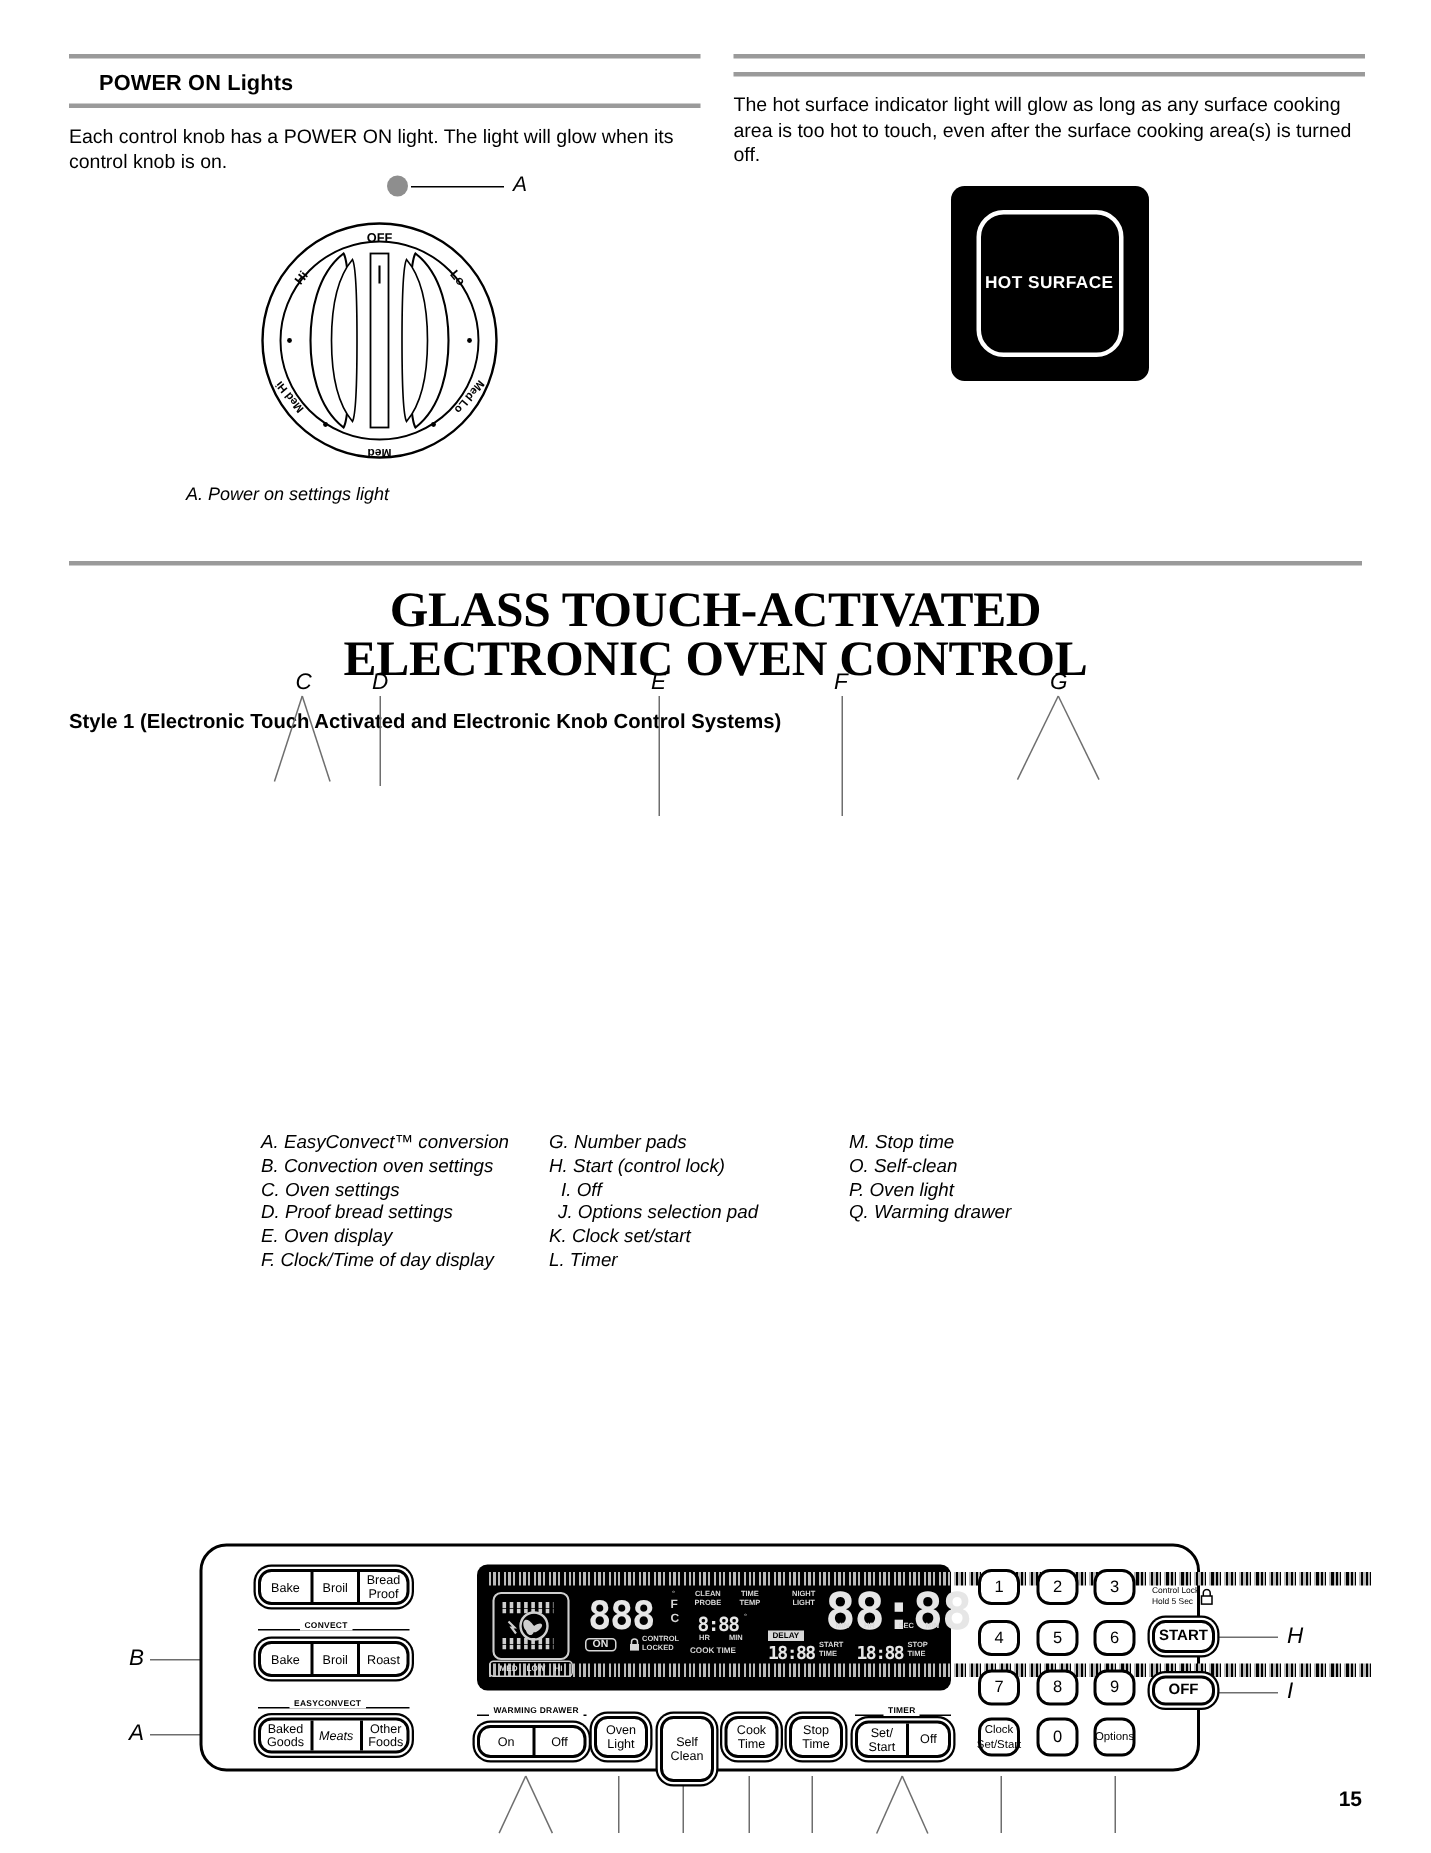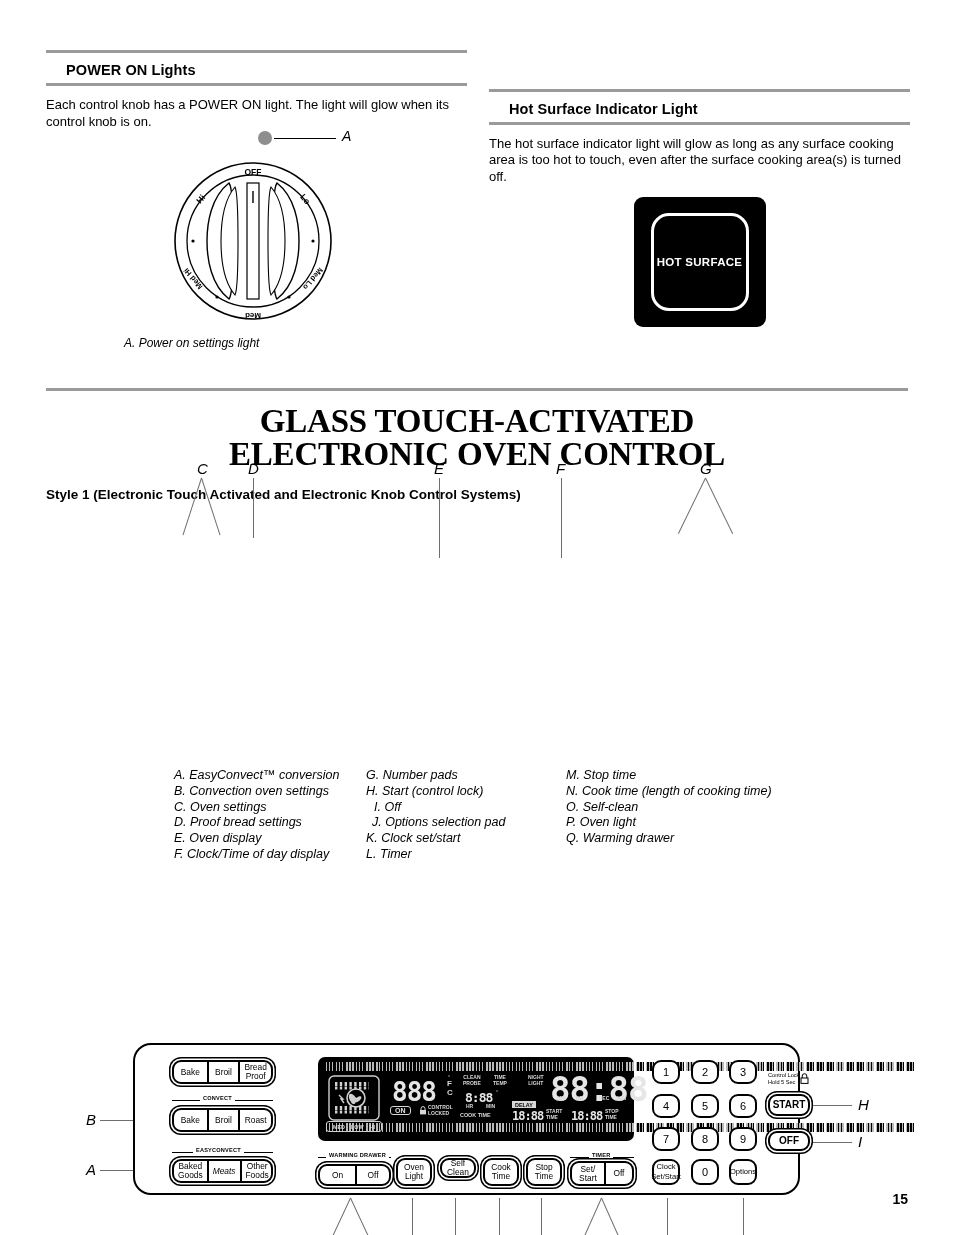--- a/index.html
+++ b/index.html
@@ -144,21 +144,21 @@
   .legend div.row { white-space:nowrap; }
 
   .page-num {
     position:absolute; right:46px; bottom:28px;
     font-size:14px; font-weight:bold;
   }
 </style>
 </head>
 <body>
 
-<div class="top-cols" style="padding-top:50px;align-items:center;">
+<div class="top-cols" style="padding-top:36px;">
   <div class="col col-left">
     <div class="sec-rule-top"></div>
     <div class="sec-head">POWER ON Lights</div>
     <div class="sec-rule-bot"></div>
     <div class="sec-body">Each control knob has a POWER ON light. The light will glow when its control knob is on.</div>
 
     <div class="knob-wrap">
       <div class="led-dot"></div>
       <div class="led-line"></div>
       <div class="led-label">A</div>
@@ -183,21 +183,20 @@
         <text x="138" y="116" font-size="7.5" font-weight="bold" text-anchor="middle" font-family="Liberation Sans, sans-serif" transform="rotate(130 138 116)">Med Lo</text>
         <text x="80" y="152" font-size="8" font-weight="bold" text-anchor="middle" font-family="Liberation Sans, sans-serif" transform="rotate(180 80 152)">Med</text>
       </svg>
 
       <div class="knob-cap">A. Power on settings light</div>
     </div>
   </div>
 
   <div class="col col-right">
     <div class="sec-rule-top"></div>
-    <div class="sec-head">Hot Surface Indicator Light</div>
     <div class="sec-rule-bot"></div>
     <div class="sec-body">The hot surface indicator light will glow as long as any surface cooking area is too hot to touch, even after the surface cooking area(s) is turned off.</div>
 
     <div class="hot-wrap">
       <div class="hot-panel">
         <div class="hot-inner">
           <span class="hot-text">HOT SURFACE</span>
         </div>
       </div>
     </div>
@@ -476,21 +475,21 @@
   <div class="grp-label" style="left:326px;top:646px;">WARMING DRAWER</div>
   <div class="pill" style="left:318px;top:658px;width:73px;height:22px;">
     <div class="cell" style="width:36px;">On</div>
     <div class="cell" style="width:35px;">Off</div>
   </div>
 
   <div class="pill" style="left:396px;top:652px;width:36px;height:28px;">
     <div class="cell" style="width:100%;">Oven
 Light</div>
   </div>
-  <div class="pill" style="left:440px;top:652px;width:36px;height:20px;">
+  <div class="pill" style="left:440px;top:652px;width:36px;height:44px;">
     <div class="cell" style="width:100%;">Self
 Clean</div>
   </div>
   <div class="pill" style="left:483px;top:652px;width:36px;height:28px;">
     <div class="cell" style="width:100%;">Cook
 Time</div>
   </div>
   <div class="pill" style="left:526px;top:652px;width:36px;height:28px;">
     <div class="cell" style="width:100%;">Stop
 Time</div>
@@ -544,20 +543,19 @@
   <div class="lcol2">
     <div class="row">G. Number pads</div>
     <div class="row">H. Start (control lock)</div>
     <div class="row" style="padding-left:8px;">I. Off</div>
     <div class="row" style="padding-left:6px;">J. Options selection pad</div>
     <div class="row">K. Clock set/start</div>
     <div class="row">L. Timer</div>
   </div>
   <div class="lcol3">
     <div class="row">M. Stop time</div>
-    <div class="row">N. Cook time (length of cooking time)</div>
     <div class="row">O. Self-clean</div>
     <div class="row">P. Oven light</div>
     <div class="row">Q. Warming drawer</div>
   </div>
 </div>
 
 <div class="page-num">15</div>
 
 </body></html>

